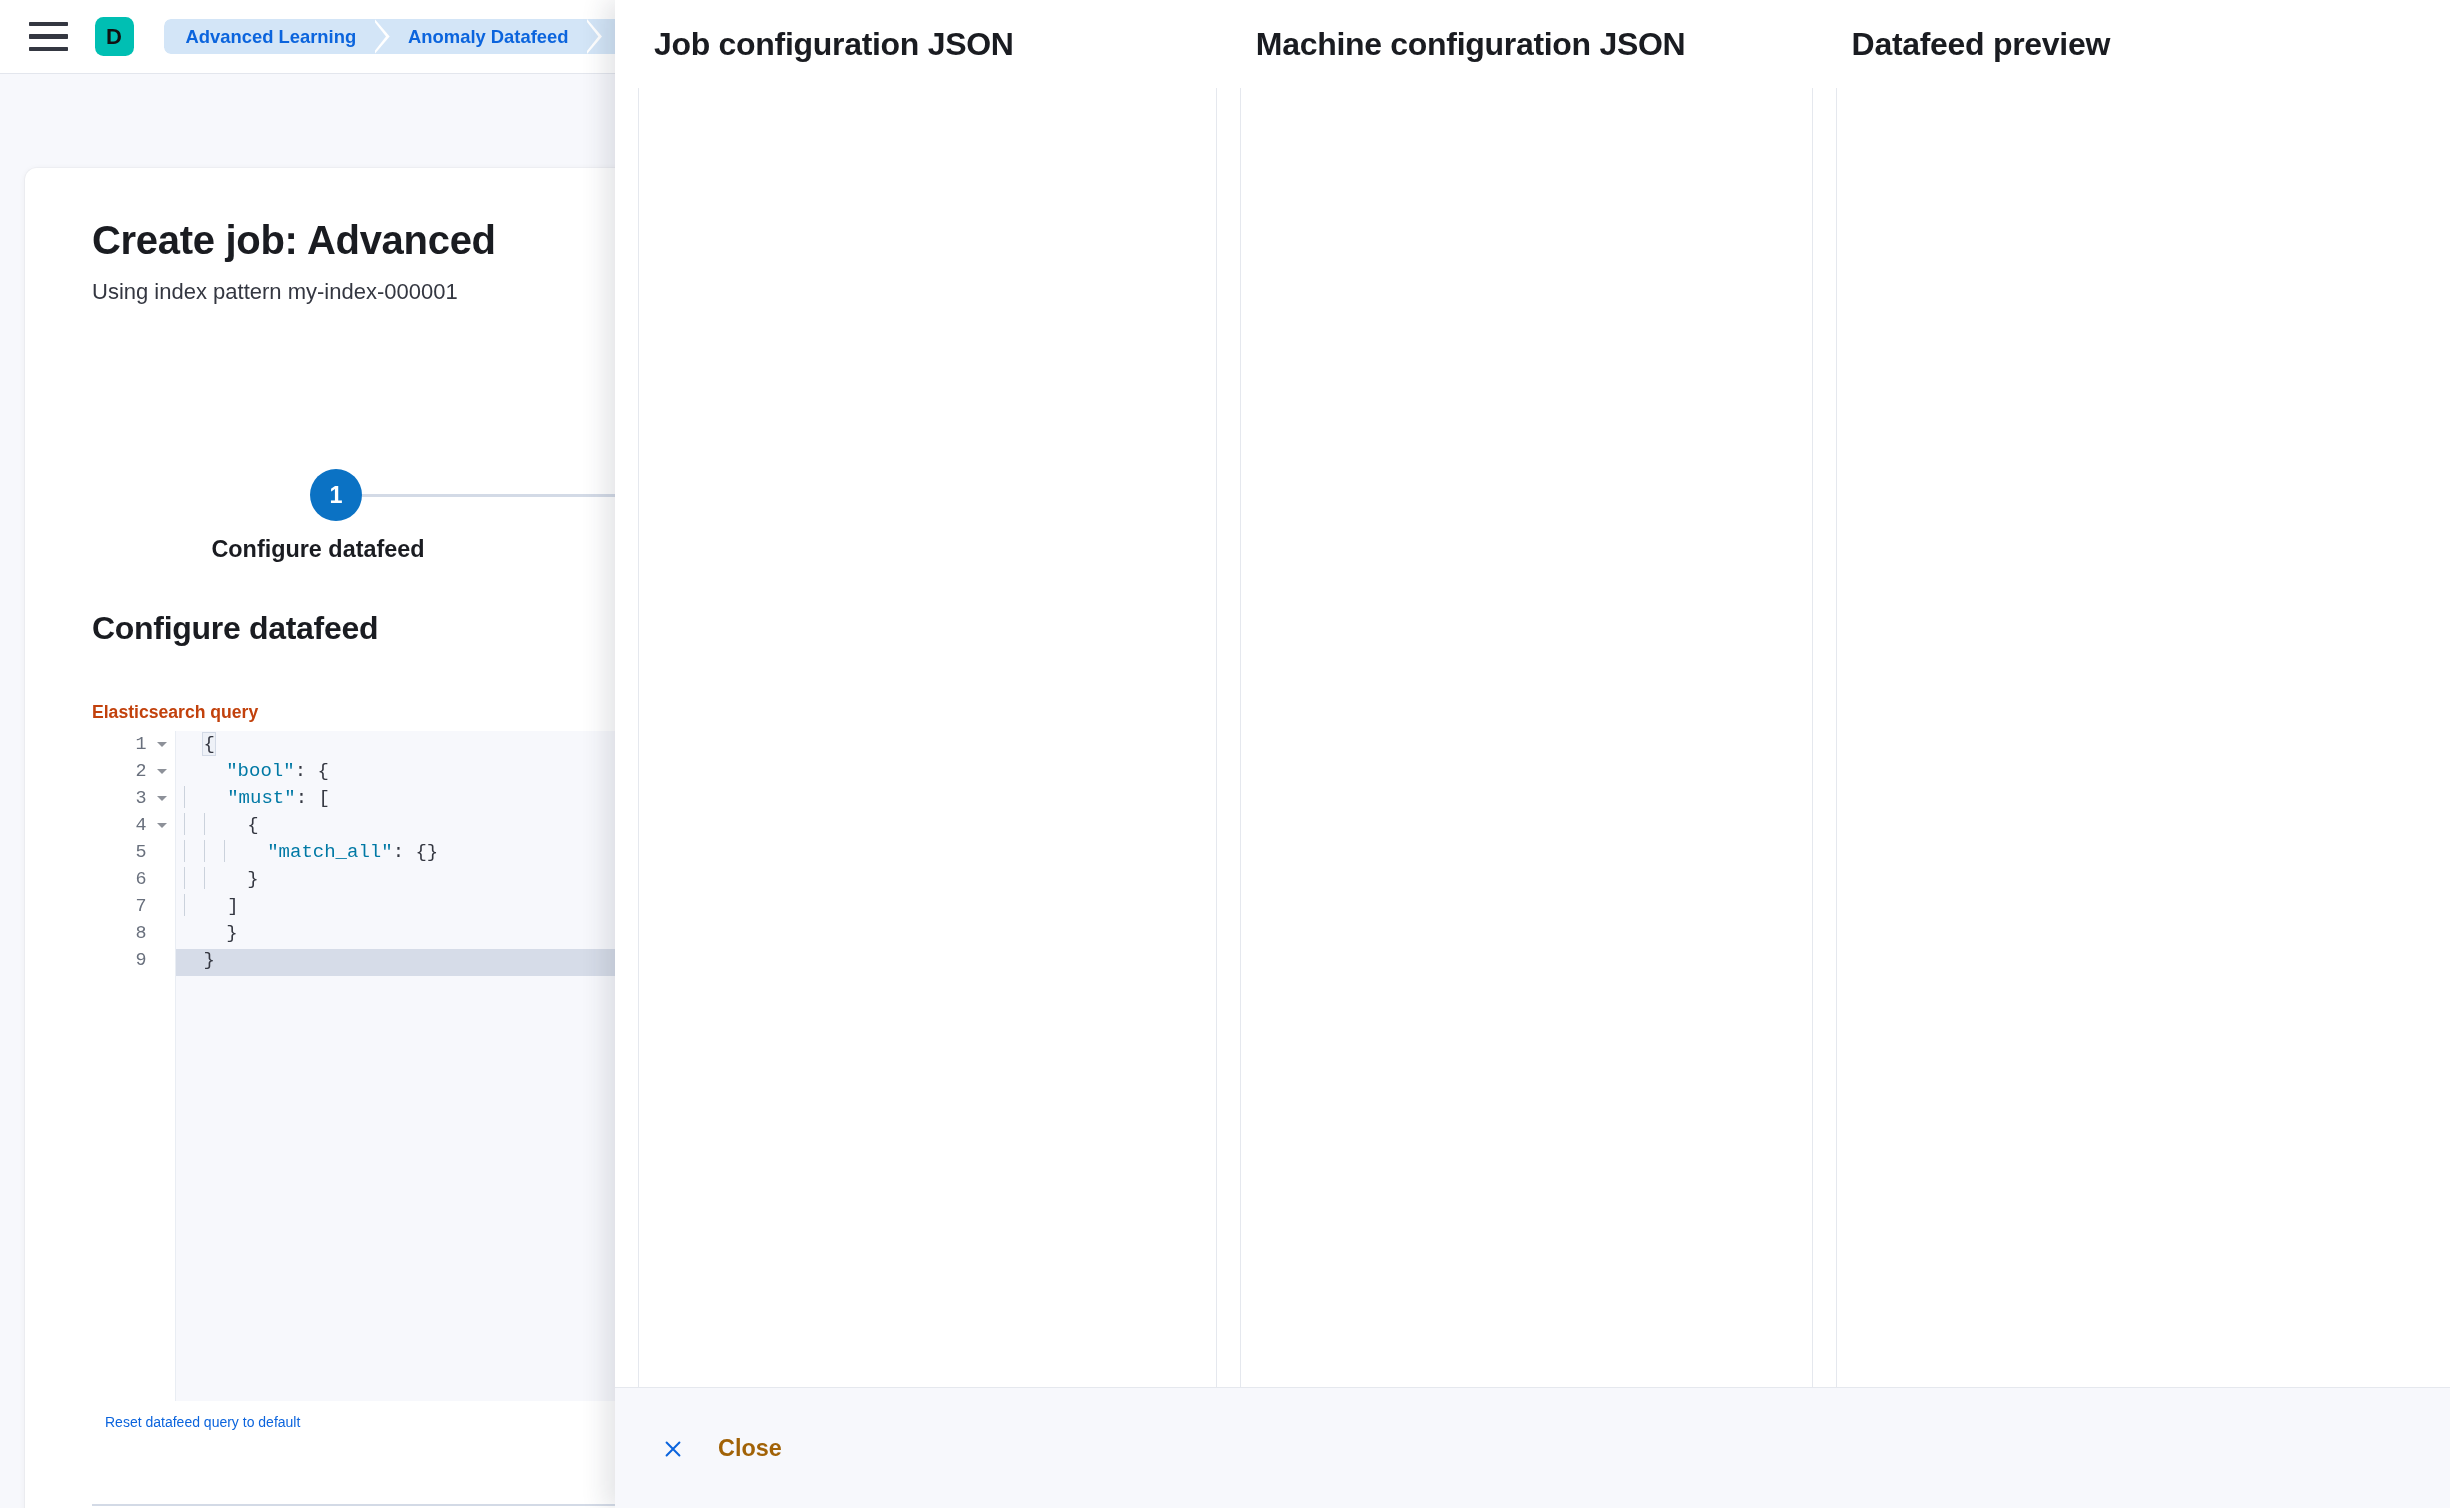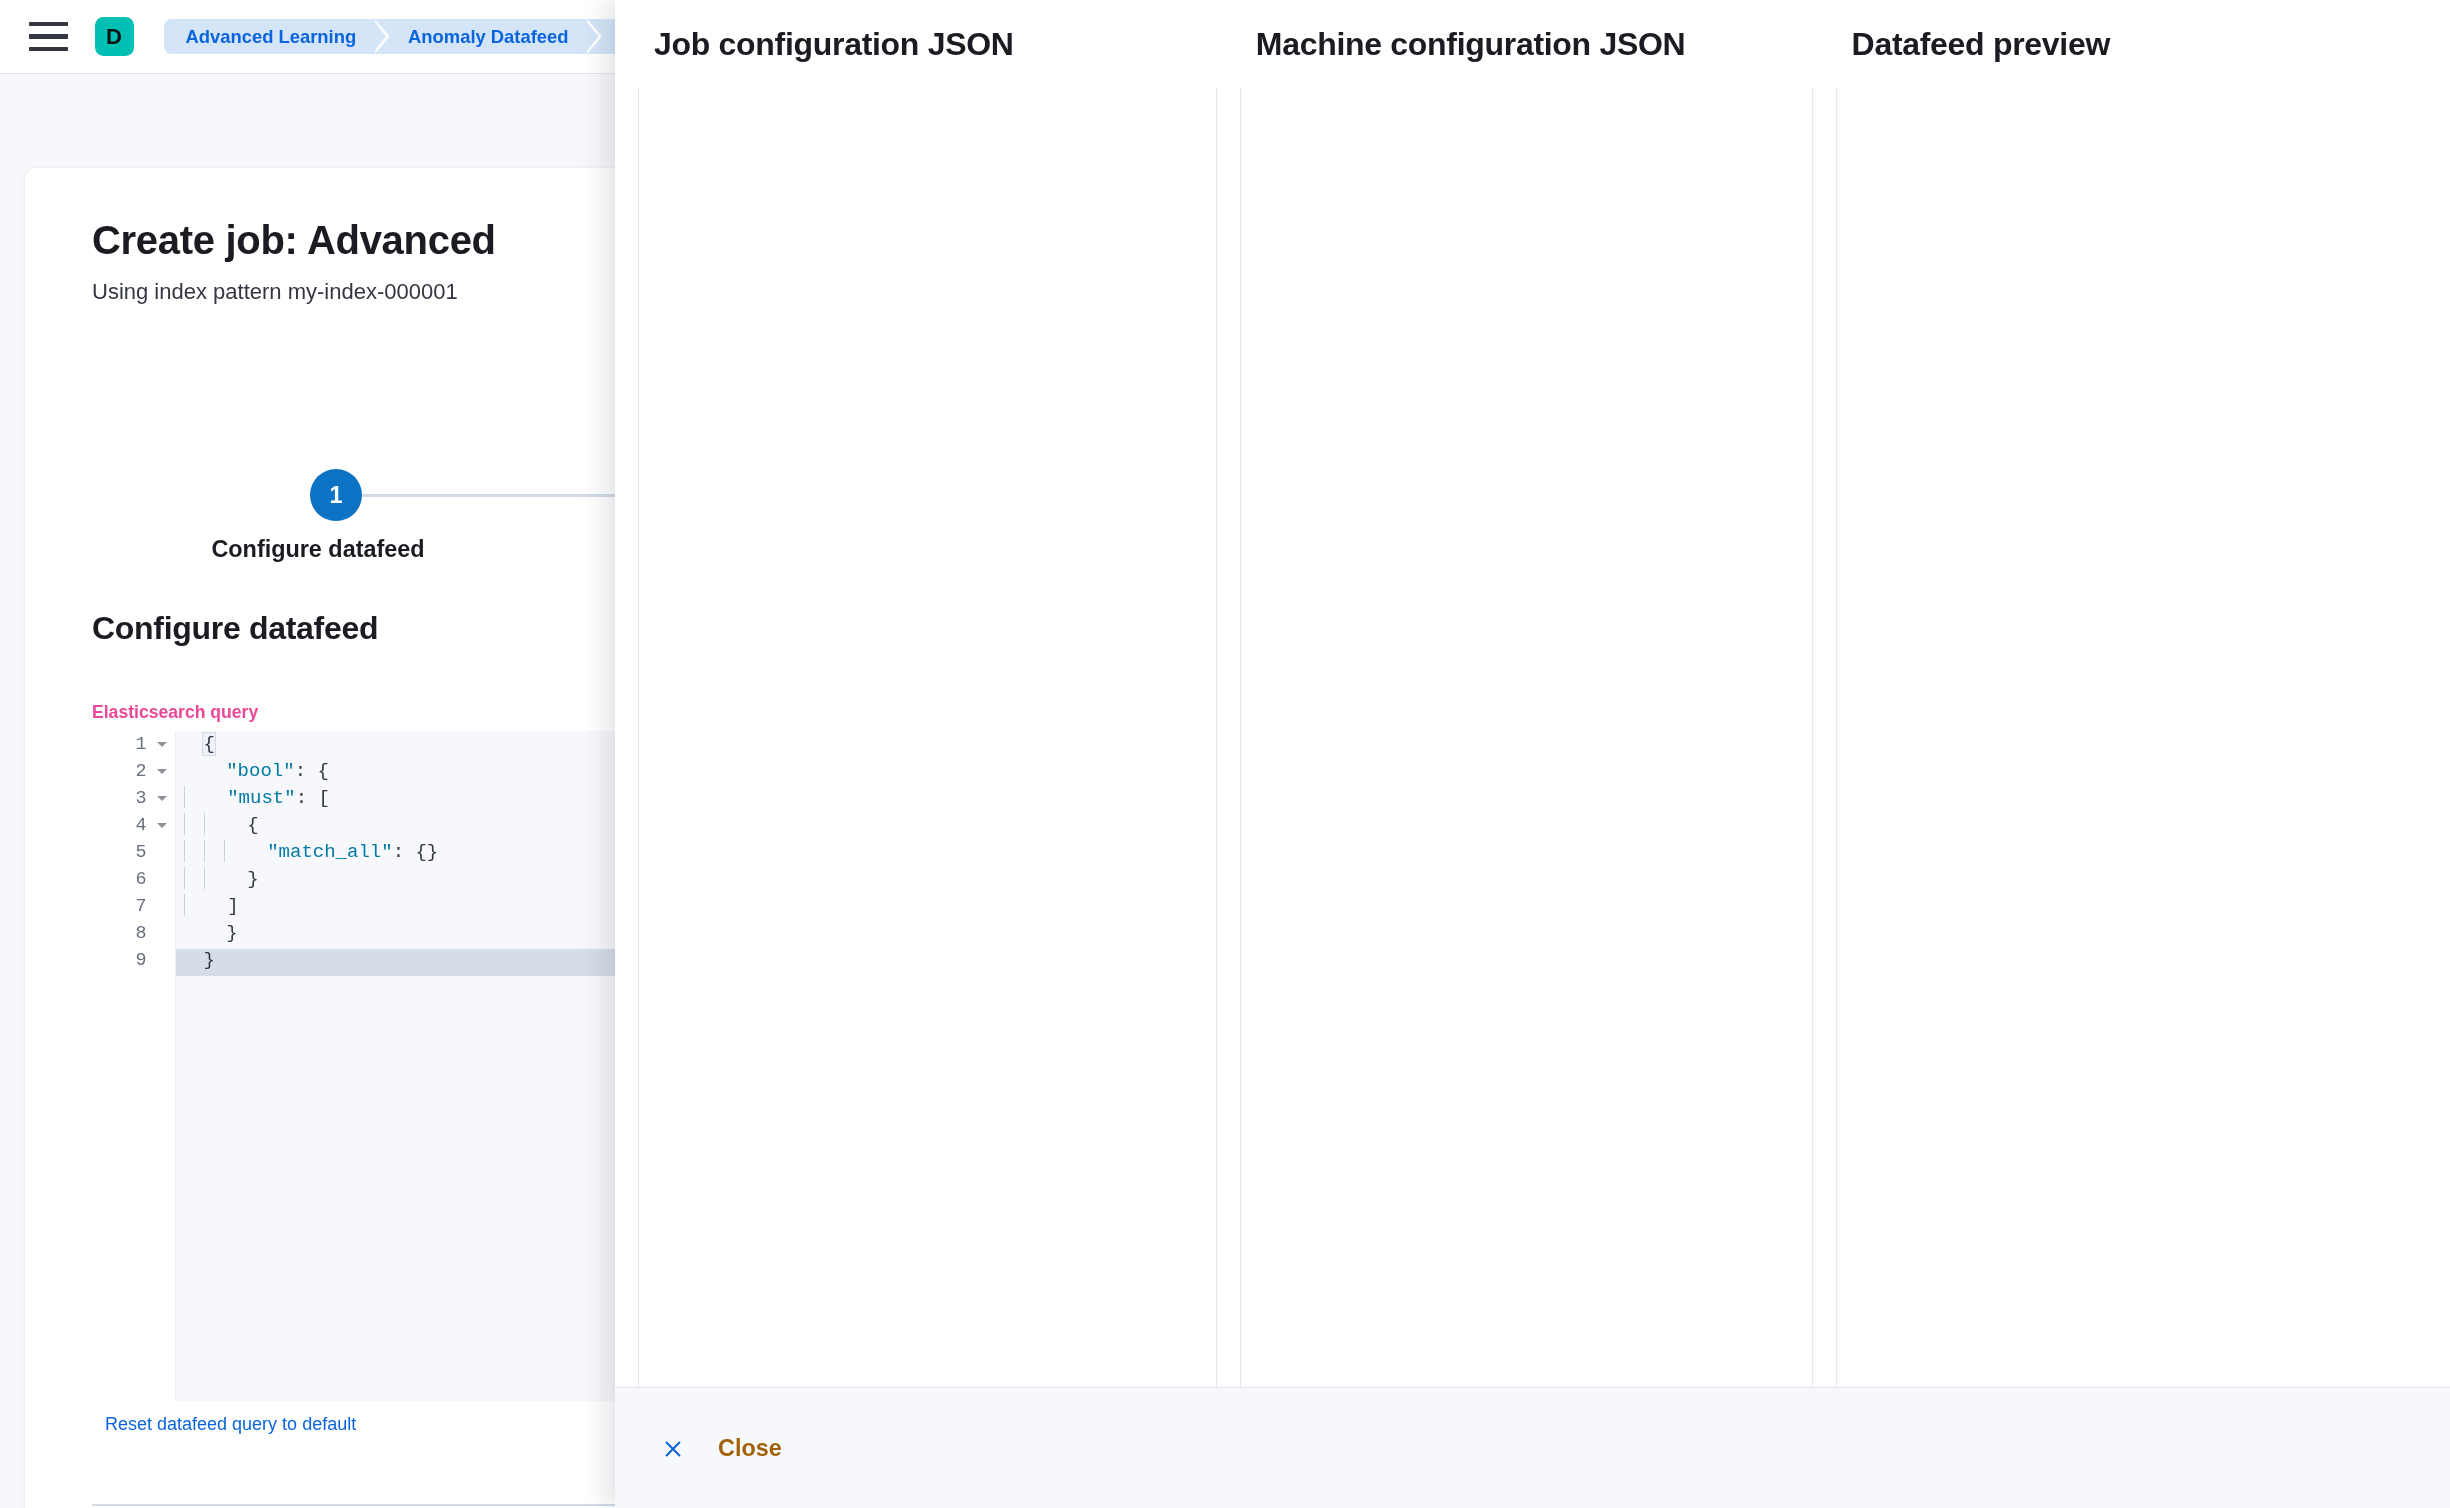--- a/index.html
+++ b/index.html
@@ -95,25 +95,25 @@
   #step-label {
     position: absolute; left: 0; top: 368px; width: 586px;
     text-align: center; font-size: 23.4px; font-weight: 700; color: #1a1c21;
   }
   #section-title {
     position: absolute; left: 67px; top: 442px;
     font-size: 32px; font-weight: 700; color: #1a1c21; letter-spacing: -0.3px;
   }
   #query-label {
     position: absolute; left: 67px; top: 534px;
-    font-size: 17.6px; font-weight: 700; color: #ec4899;
+    font-size: 17.6px; font-weight: 700; color: #c2410c;
   }
   #reset-link {
     position: absolute; left: 80px; top: 1246px;
-    font-size: 18px; color: #0b64dd; cursor: pointer;
+    font-size: 14px; color: #0b64dd; cursor: pointer;
   }
   #divider-left {
     position: absolute; left: 67px; right: 0; top: 1336px; height: 1.7px;
     background: #d3dae6;
   }
 
   
   .editor {
     position: relative;
     background: #f7f8fc;

